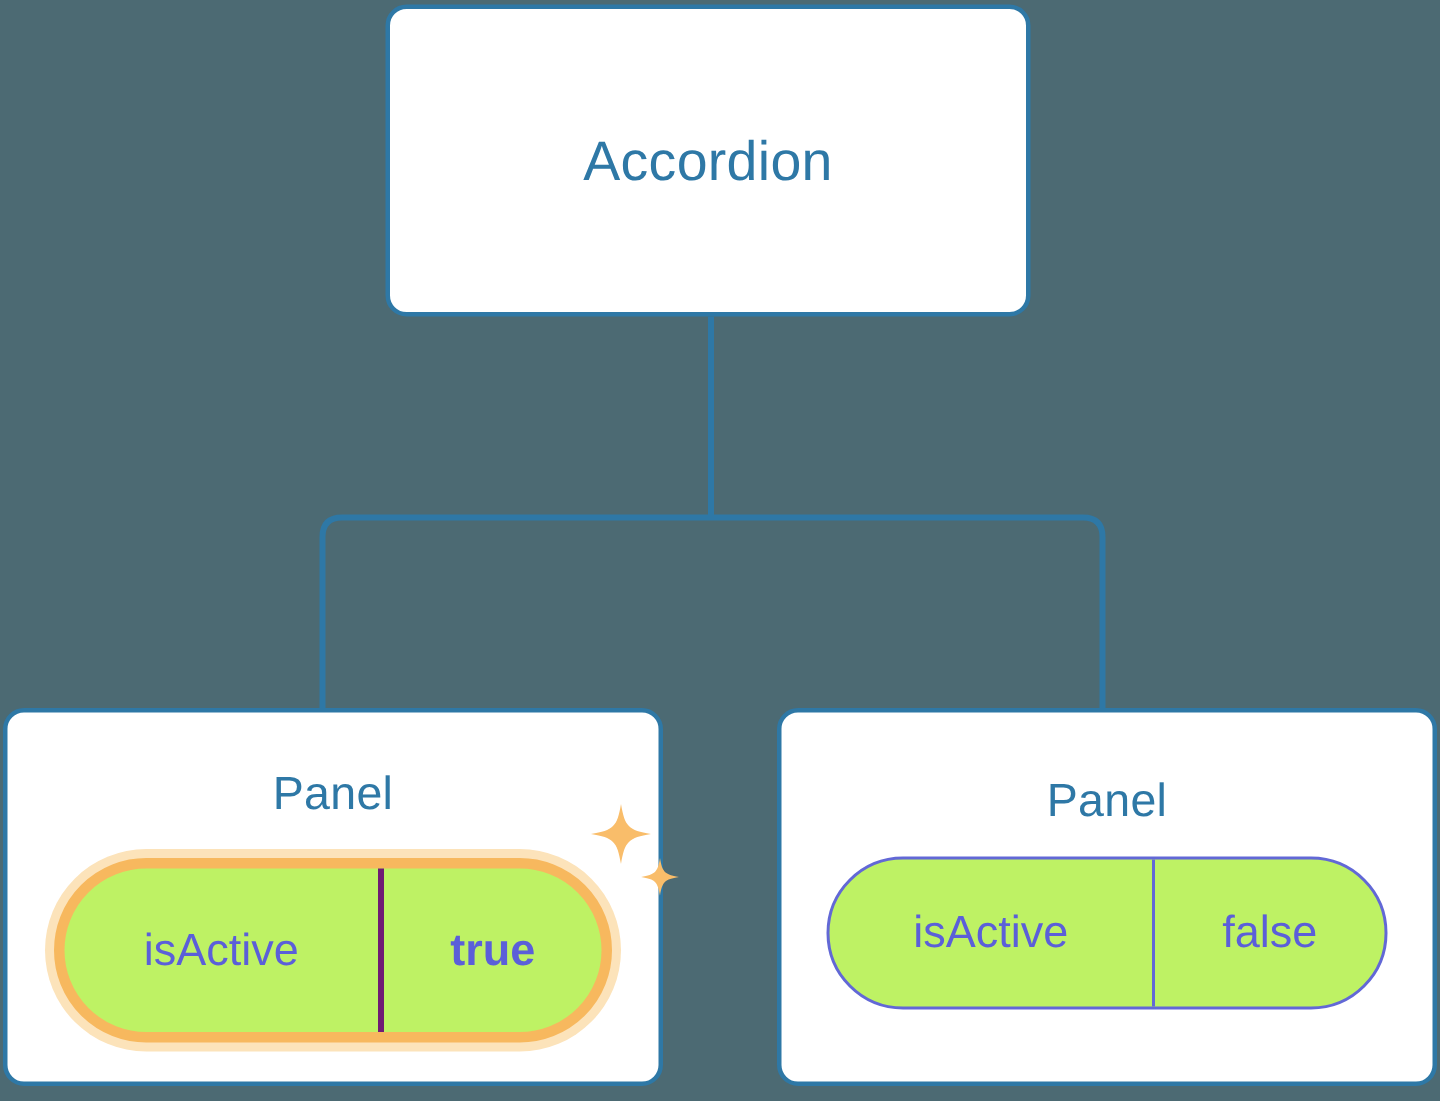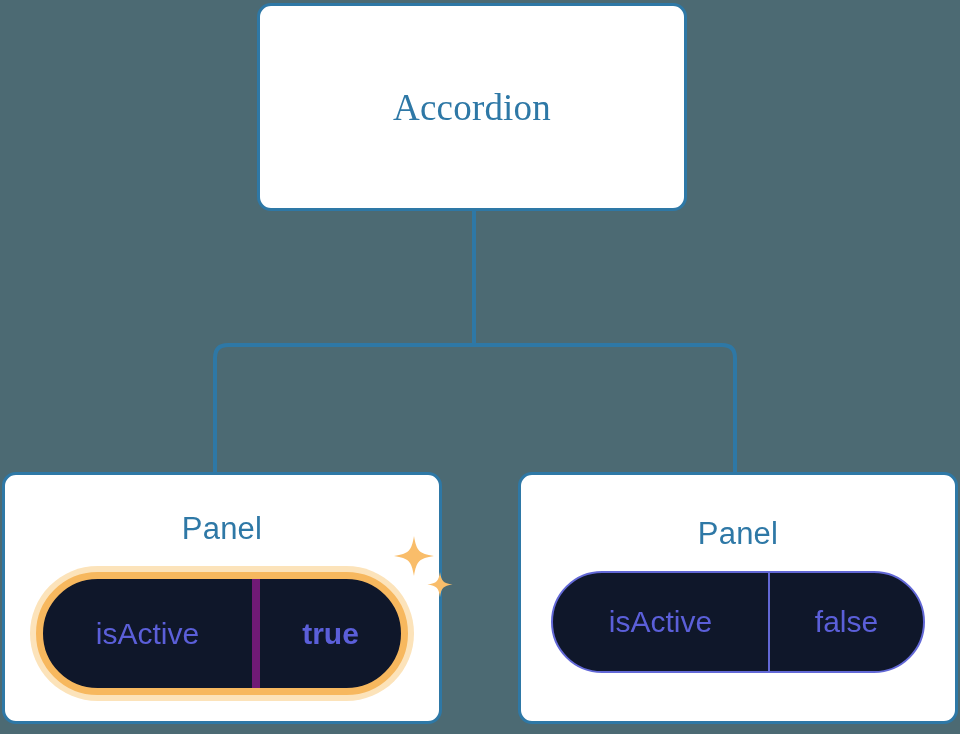--- a/index.html
+++ b/index.html
@@ -40,21 +40,20 @@
     align-items: center;
   }
 
   
   .node-root {
     left: 257px;
     top: 3px;
     width: 430px;
     height: 208px;
     justify-content: center;
-    font-family: Liberation Serif, serif;
   }
   .node-root .node-title {
     font-size: 37px;
   }
 
   
   .node-panel {
     padding-top: 38px;
   }
   .node-left {
@@ -86,21 +85,21 @@
   .pill-wrap {
     position: relative;
     margin-top: 22px;
   }
 
   .pill {
     position: relative;
     display: flex;
     align-items: stretch;
     border-radius: 999px;
-    background: #0f172a;
+    background: #bef264;
     box-sizing: border-box;
   }
 
   .pill-cell {
     display: flex;
     align-items: center;
     justify-content: center;
     box-sizing: border-box;
     white-space: nowrap;
     font-size: 30px;
@@ -135,21 +134,21 @@
     border: 7px solid #f7b85e;
     height: 123px;
   }
   .pill-highlight .pill-key {
     width: 209px;
     padding: 0 6px;
   }
   .pill-highlight .pill-val {
     width: 149px;
     padding: 0 6px;
-    border-left: 8px solid #701a75;
+    border-left: 4px solid #701a75;
     font-weight: 700;
   }
 
   
   .sparkles {
     position: absolute;
     right: -46px;
     top: -34px;
     width: 72px;
     height: 80px;

